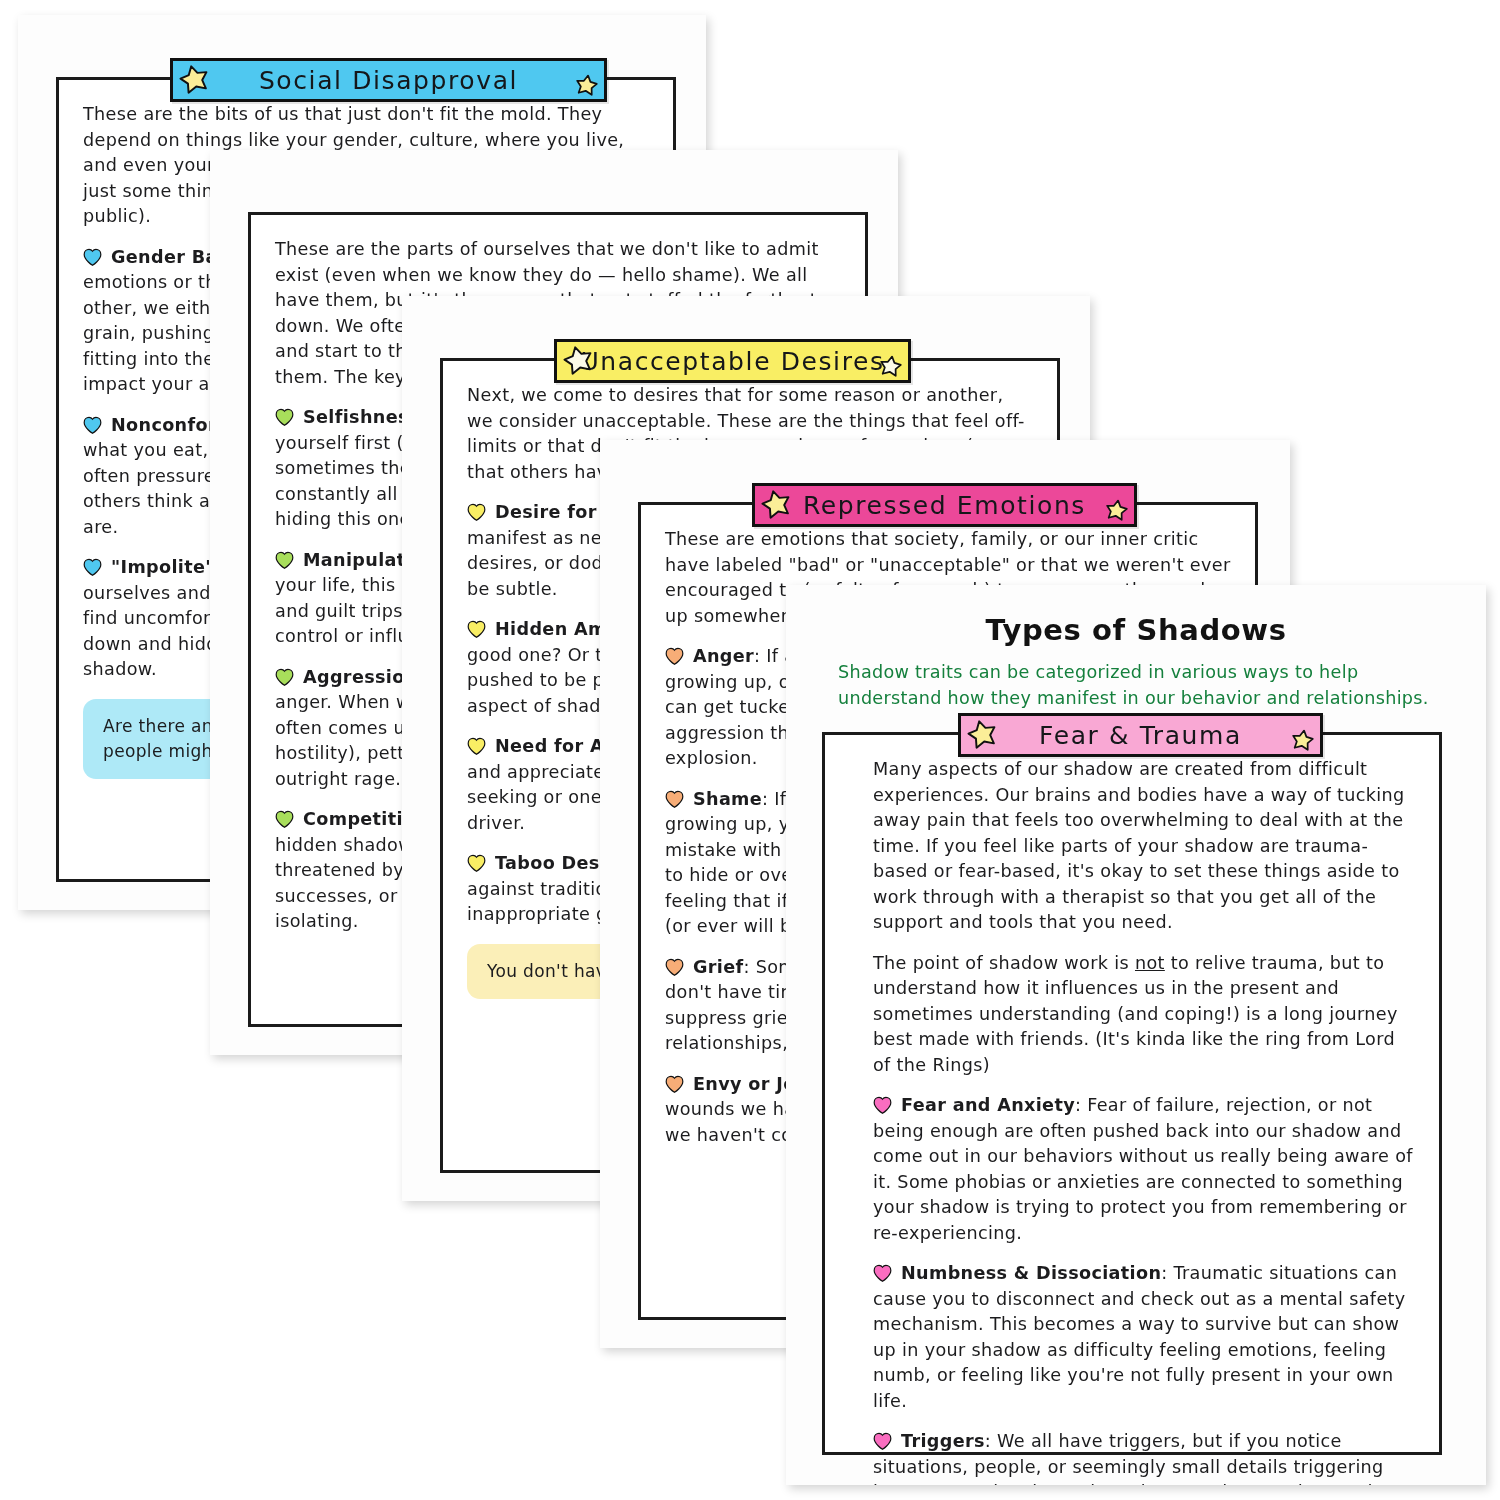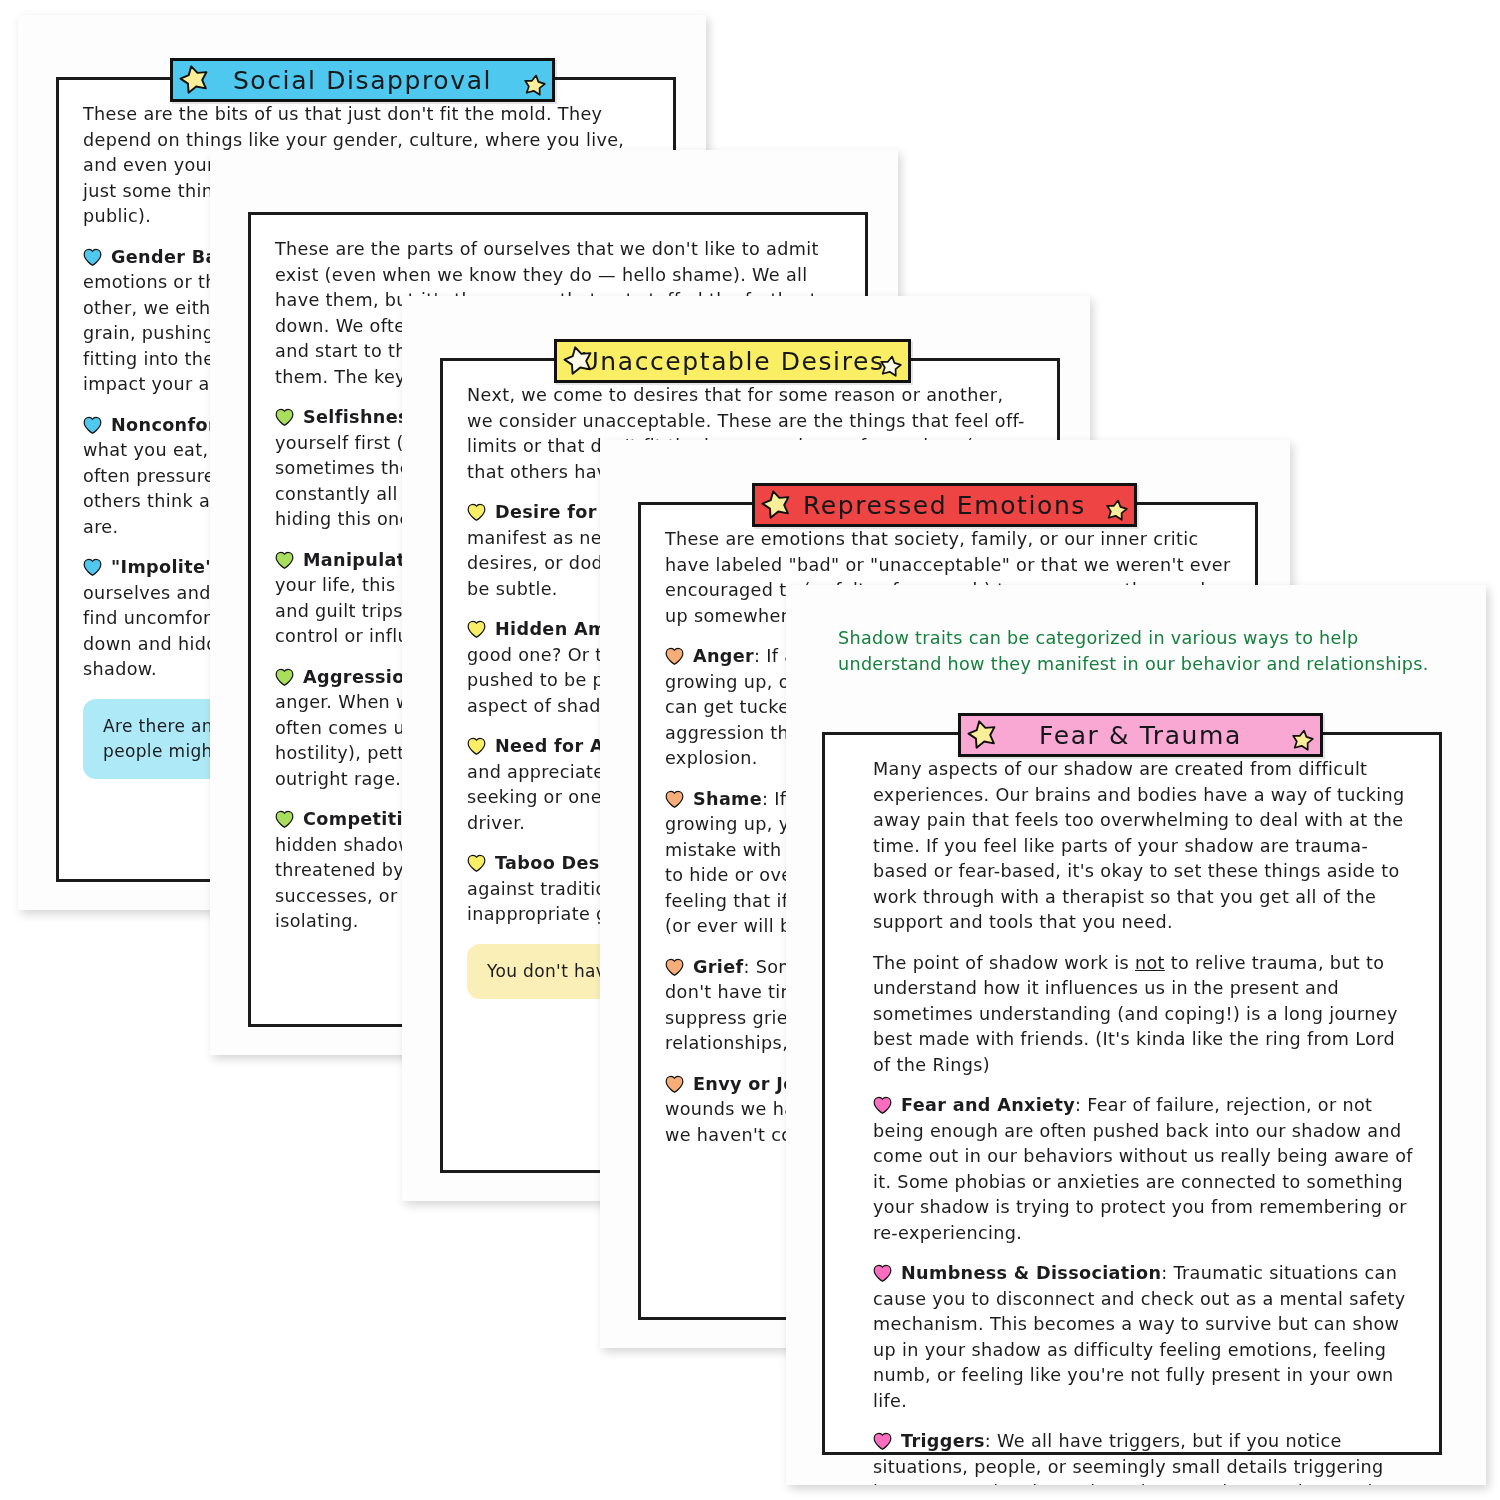--- a/index.html
+++ b/index.html
@@ -145,21 +145,21 @@
                   <path d="M12 21.5C12 21.5 1.5 14.8 1.5 7.8 1.5 3.9 4.4 1.4 7.6 1.4c2.1 0 3.6 1.1 4.4 2.3.8-1.2 2.3-2.3 4.4-2.3 3.2 0 6.1 2.5 6.1 6.4 0 7-10.5 13.7-10.5 13.7z" fill="#4FC8F0" stroke="#111" stroke-width="1.5"></path>
                 </svg>
             </span><b>"Impolite" Behavior</b><span>: We're taught early on to control ourselves and tone it down, to not say or do things others find uncomfortable. Even natural expressions can get pushed down and hidden away so that they become part of our shadow.</span>
           </p>
 
           <div class="callout" style="background:#AEE9F7;">Are there any parts of you that you hide because other people might not approve?</div>
         </div>
       </div>
     </div>
 
-    <div class="ribbon" style="left:152px;top:43px;width:385px;background:#4FC8F0;">
+    <div class="ribbon" style="left:152px;top:43px;width:437px;background:#4FC8F0;">
       <span class="star left">
         <svg viewBox="0 0 32 32" width="31" height="31">
             <path d="M16 2l4.6 8.1 9.2 1.5-6.2 6.9 1.6 9.2L16 23.5 6.8 27.7l1.6-9.2-6.2-6.9 9.2-1.5z" fill="#FBEE98" stroke="#111" stroke-width="2" stroke-linejoin="round"></path>
           </svg>
       </span>
       <span class="title">Social Disapproval</span>
       <span class="star right">
         <svg viewBox="0 0 32 32" width="23" height="23">
             <path d="M16 2l4.6 8.1 9.2 1.5-6.2 6.9 1.6 9.2L16 23.5 6.8 27.7l1.6-9.2-6.2-6.9 9.2-1.5z" fill="#FBEE98" stroke="#111" stroke-width="2.4" stroke-linejoin="round"></path>
           </svg>
@@ -302,38 +302,39 @@
             <span class="heart">
               <svg viewBox="0 0 24 22" width="19" height="18">
                   <path d="M12 21.5C12 21.5 1.5 14.8 1.5 7.8 1.5 3.9 4.4 1.4 7.6 1.4c2.1 0 3.6 1.1 4.4 2.3.8-1.2 2.3-2.3 4.4-2.3 3.2 0 6.1 2.5 6.1 6.4 0 7-10.5 13.7-10.5 13.7z" fill="#F7AD77" stroke="#111" stroke-width="1.5"></path>
                 </svg>
             </span><b>Envy or Jealousy</b><span>: These emotions can also point to wounds we haven't tended to, hidden insecurities, or desires we haven't consciously acknowledged yet.</span>
           </p>
         </div>
       </div>
     </div>
 
-    <div class="ribbon" style="left:152px;top:43px;width:385px;background:#ef4444;">
+    <div class="ribbon" style="left:152px;top:43px;width:385px;background:#ec4899;">
       <span class="star left">
         <svg viewBox="0 0 32 32" width="31" height="31">
             <path d="M16 2l4.6 8.1 9.2 1.5-6.2 6.9 1.6 9.2L16 23.5 6.8 27.7l1.6-9.2-6.2-6.9 9.2-1.5z" fill="#FBEE98" stroke="#111" stroke-width="2" stroke-linejoin="round"></path>
           </svg>
       </span>
       <span class="title">Repressed Emotions</span>
       <span class="star right">
         <svg viewBox="0 0 32 32" width="23" height="23">
             <path d="M16 2l4.6 8.1 9.2 1.5-6.2 6.9 1.6 9.2L16 23.5 6.8 27.7l1.6-9.2-6.2-6.9 9.2-1.5z" fill="#FBEE98" stroke="#111" stroke-width="2.4" stroke-linejoin="round"></path>
           </svg>
       </span>
     </div>
   </div>
 
   <div class="sheet" style="left:786px;top:585px;width:700px;height:900px;">
 
     <div class="intro" style="left:40px;top:28px;width:620px;">
+      <div class="intro-title">Types of Shadows</div>
       <div class="intro-sub">Shadow traits can be categorized in various ways to help understand how they manifest in our behavior and relationships.</div>
     </div>
 
     <div class="card" style="left:36px;top:147px;width:620px;height:723px;padding-left:24px;">
       <div class="card-inner">
         <div class="body-text">
           <p>Many aspects of our shadow are created from difficult experiences. Our brains and bodies have a way of tucking away pain that feels too overwhelming to deal with at the time. If you feel like parts of your shadow are trauma-based or fear-based, it's okay to set these things aside to work through with a therapist so that you get all of the support and tools that you need.</p>
 
           <p><span>The point of shadow work is </span><u>not</u><span> to relive trauma, but to understand how it influences us in the present and sometimes understanding (and coping!) is a long journey best made with friends. (It's kinda like the ring from Lord of the Rings)</span></p>
 

